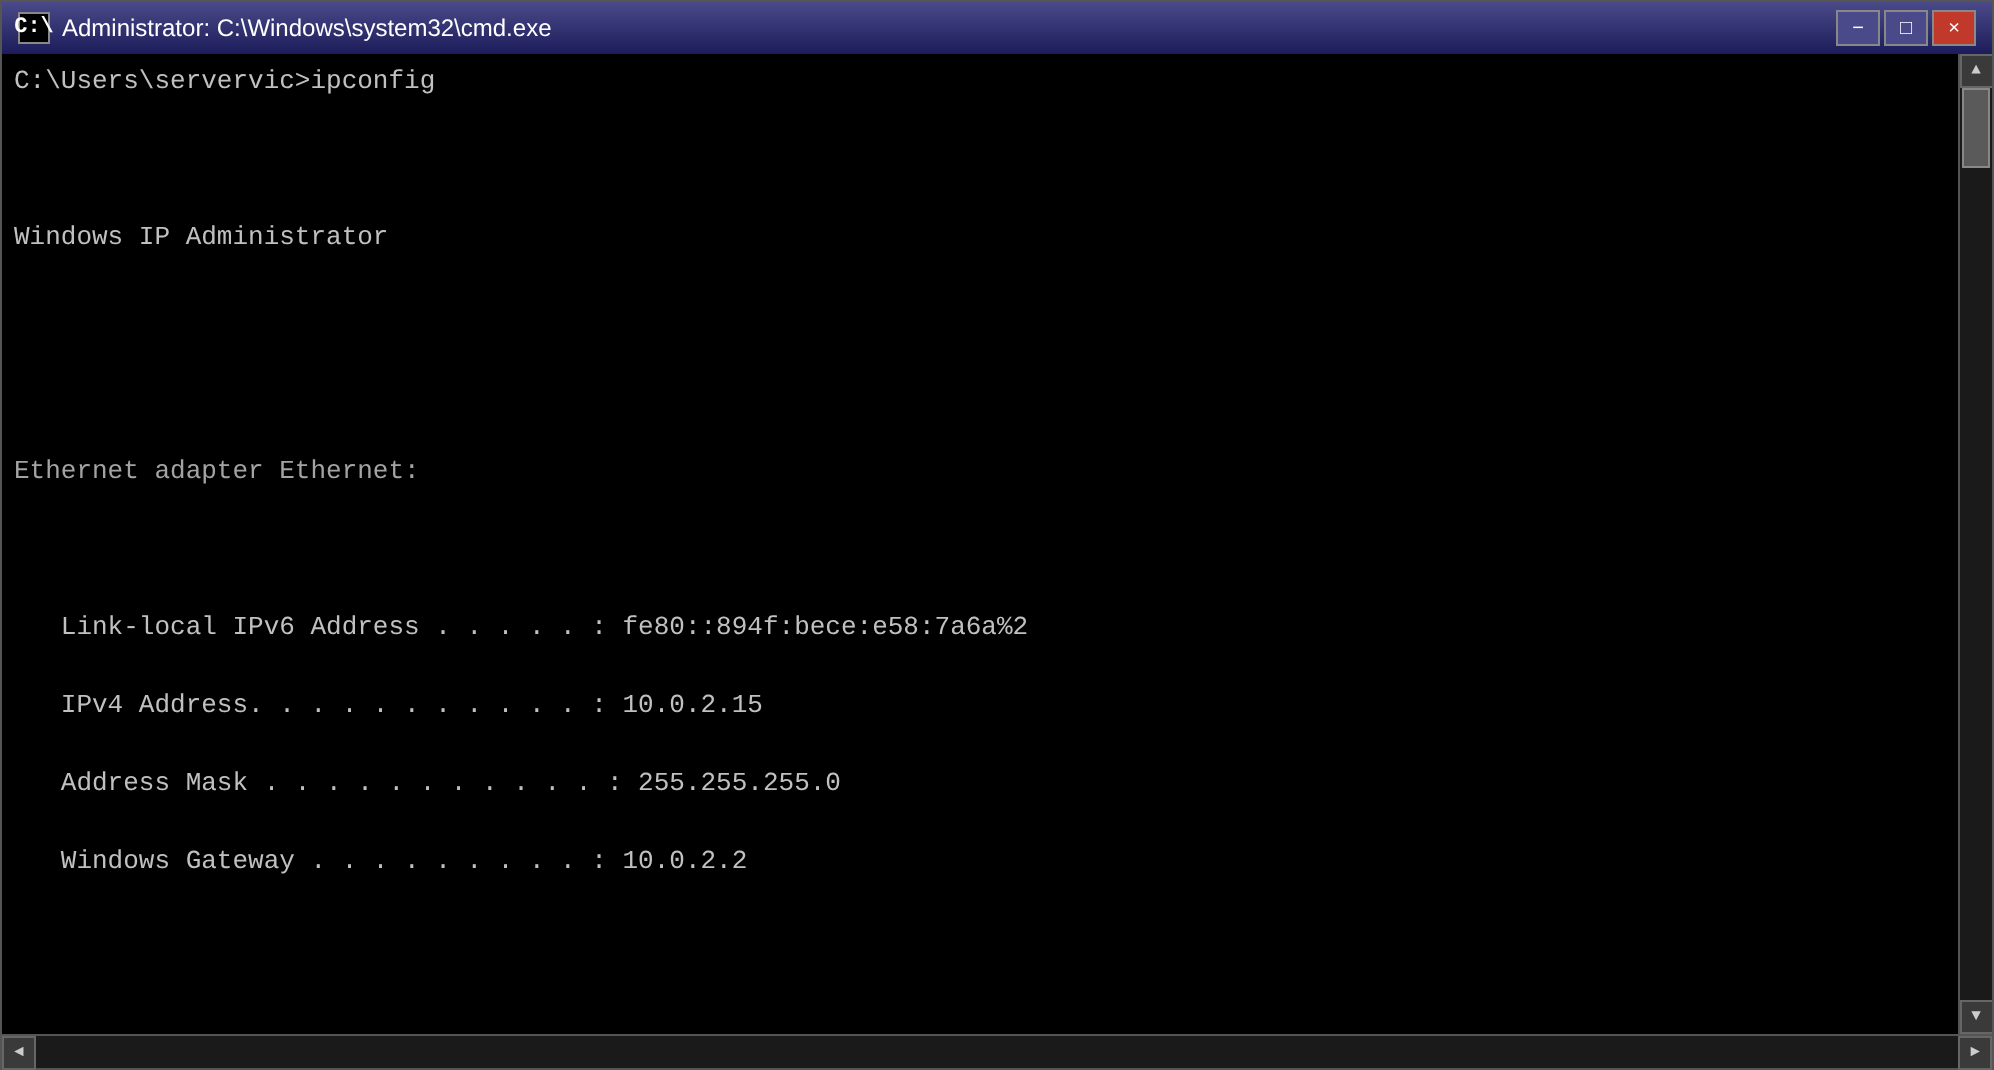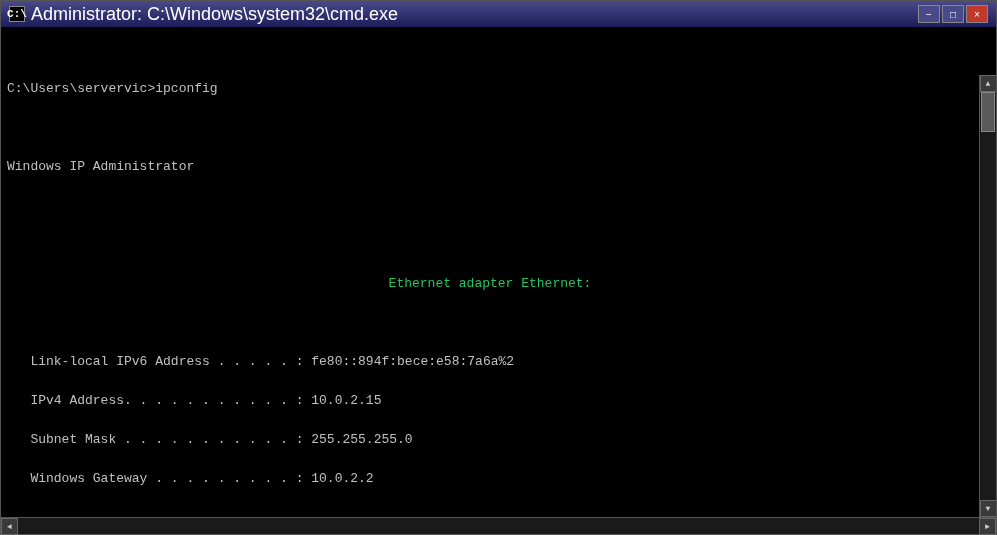--- a/index.html
+++ b/index.html
@@ -44,21 +44,21 @@
       justify-content: center;
       font-size: 11px;
       color: #fff;
       background: #000;
       border: 1px solid #888;
       font-weight: bold;
     }
 
     .titlebar-title {
       color: #fff;
-      font-size: 18px;
+      font-size: 12px;
       flex: 1;
       font-family: 'Segoe UI', Tahoma, sans-serif;
     }
 
     .titlebar-buttons {
       display: flex;
       gap: 2px;
     }
 
     .titlebar-btn {
@@ -77,21 +77,20 @@
 
     .titlebar-btn.close {
       background: #c0392b;
     }
 
     .console-body {
       flex: 1;
       background: #000;
       display: flex;
       overflow: hidden;
-      margin-top: 48px;
     }
 
     .console-content {
       flex: 1;
       padding: 4px 6px;
       overflow: hidden;
       color: #c0c0c0;
       line-height: 1.5;
       white-space: pre;
     }
@@ -159,22 +158,21 @@
       flex-shrink: 0;
     }
 
     .scroll-track-h {
       flex: 1;
       height: 100%;
       background: #1a1a1a;
     }
 
     .highlight-cyan {
-      color: #22c55e;
-      text-align: center;
+      color: #a3a3a3;
     }
 
     .line {
       display: block;
     }
   </style>
 </head>
 <body>
 
 <div class="window">
@@ -193,21 +191,21 @@
   <div class="console-body">
     <div class="console-content" id="console-output"><span class="line">C:\Users\servervic&gt;ipconfig</span>
 <span class="line"> </span>
 <span class="line">Windows IP Administrator</span>
 <span class="line"> </span>
 <span class="line"> </span>
 <span class="line highlight-cyan">Ethernet adapter Ethernet:</span>
 <span class="line"> </span>
 <span class="line">   Link-local IPv6 Address . . . . . : fe80::894f:bece:e58:7a6a%2</span>
 <span class="line">   IPv4 Address. . . . . . . . . . . : 10.0.2.15</span>
-<span class="line">   Subnet Mask . . . . . . . . . . . : 255.255.255.0</span>
+<span class="line">   Address Mask . . . . . . . . . . . : 255.255.255.0</span>
 <span class="line">   Windows Gateway . . . . . . . . . : 10.0.2.2</span>
 <span class="line"> </span>
 
 
 
 
 
 
 
 

